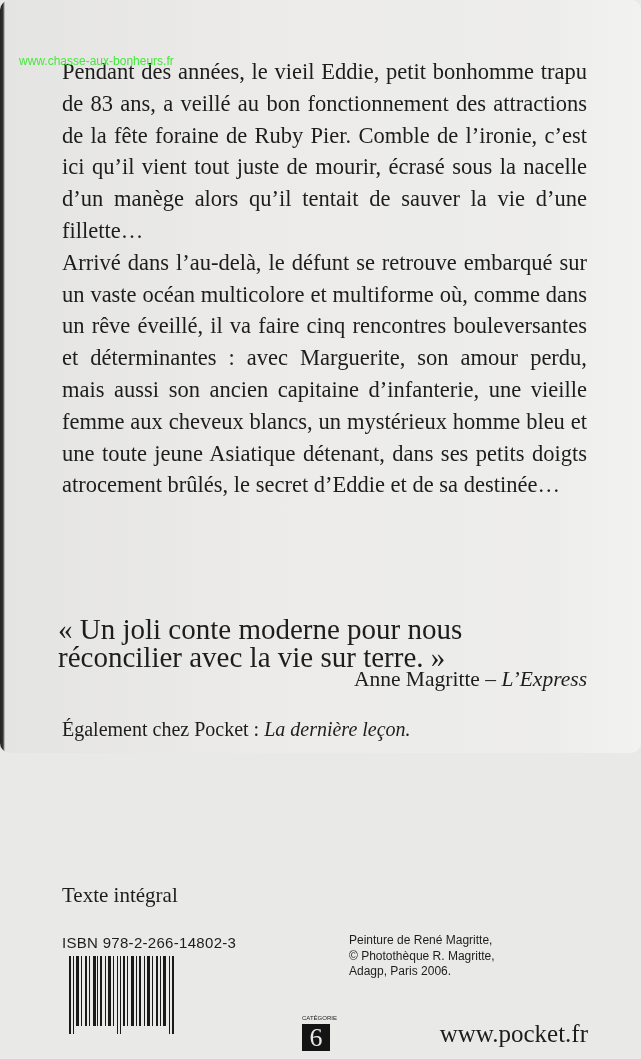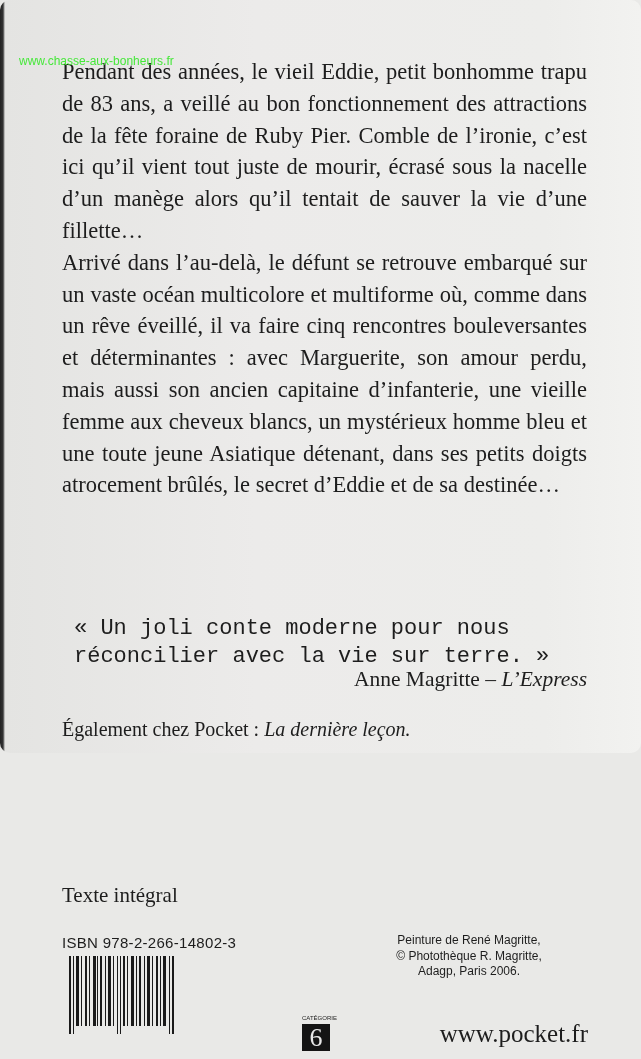--- a/index.html
+++ b/index.html
@@ -1,29 +1,29 @@
 <!DOCTYPE html>
 <html><head>
   <meta charset="utf-8">
   <style>
     html, body { margin:0; padding:0; }
     body { width:641px; height:1059px; overflow:hidden; background:#e9e9e7; position:relative; font-family:"Liberation Serif", serif; color:#1d1d1d; }
     .page { position:absolute; left:0; top:0; width:641px; height:753px; background:linear-gradient(90deg,#222 0,#333 3px,#e4e4e2 5px,#ecebea 40%,#ededeb 85%,#f2f2f0 100%);border-radius:10px; }
     .watermark { position:absolute; left:19px; top:54px; font-family:"Liberation Sans", sans-serif; font-size:12px; color:#46e83a; z-index:2; }
     .body-text { position:absolute; left:62px; top:56px; width:525px; font-size:22.5px; line-height:31.8px; text-align:justify; }
     .body-text p { margin:0; }
-    .quote { position:absolute; left:74px; top:615px; width:525px; font-size:22px; line-height:28px;font-family:Liberation Mono, monospace; }
+    .quote { position:absolute; left:58px; top:615px; width:525px; font-size:29px; line-height:28px; }
     .quote-author { position:absolute; right:54px; top:667px; font-size:21.5px; }
     .also { position:absolute; left:62px; top:718px; font-size:20px; }
     .integral { position:absolute; left:62px; top:883px; font-size:21px; }
     .isbn { position:absolute; left:62px; top:934px; font-family:"Liberation Sans", sans-serif; font-size:15px; letter-spacing:0.3px; }
     .barcode { position:absolute; left:69px; top:956px; width:174px; height:78px; display:flex; align-items:flex-start; }
     .barcode span { display:block; height:70px; background:#1a1a1a; }
     .barcode-digits { position:absolute; left:46px; top:1022px; font-family:"Liberation Sans", sans-serif; font-size:19px; letter-spacing:2.3px; background:transparent; }
-    .credits { position:absolute; right:52px; top:933px; width:240px; font-family:"Liberation Sans", sans-serif; font-size:12px; line-height:15.5px; text-align:center; }
+    .credits { position:absolute; right:52px; top:933px; width:240px; font-family:"Liberation Sans", sans-serif; font-size:12px; line-height:15.5px; text-align:left; }
     .cat-label { position:absolute; left:302px; top:1015px; font-family:"Liberation Sans", sans-serif; font-size:6px; }
     .cat-num { position:absolute; left:302px; top:1024px; width:28px; height:27px; background:#141414; color:#e8e8e8; font-family:"Liberation Serif", serif; font-size:26px; line-height:27px; text-align:center; }
     .website { position:absolute; right:53px; top:1020px; font-size:25px; }
     i { font-style:italic; }
   </style>
 </head>
 <body>
 
 <div class="page">
   <div class="watermark">www.chasse-aux-bonheurs.fr</div>

